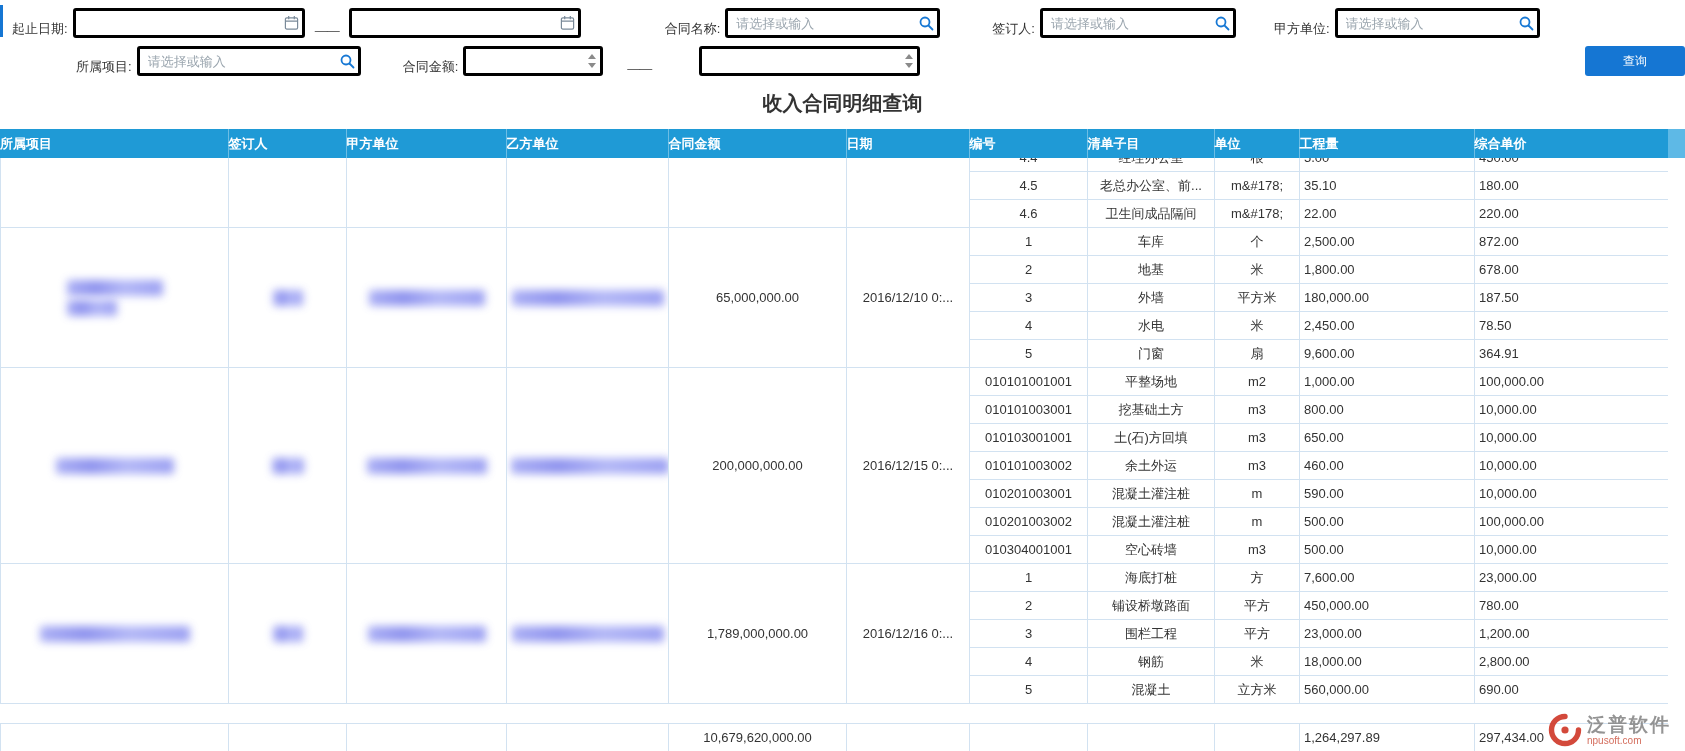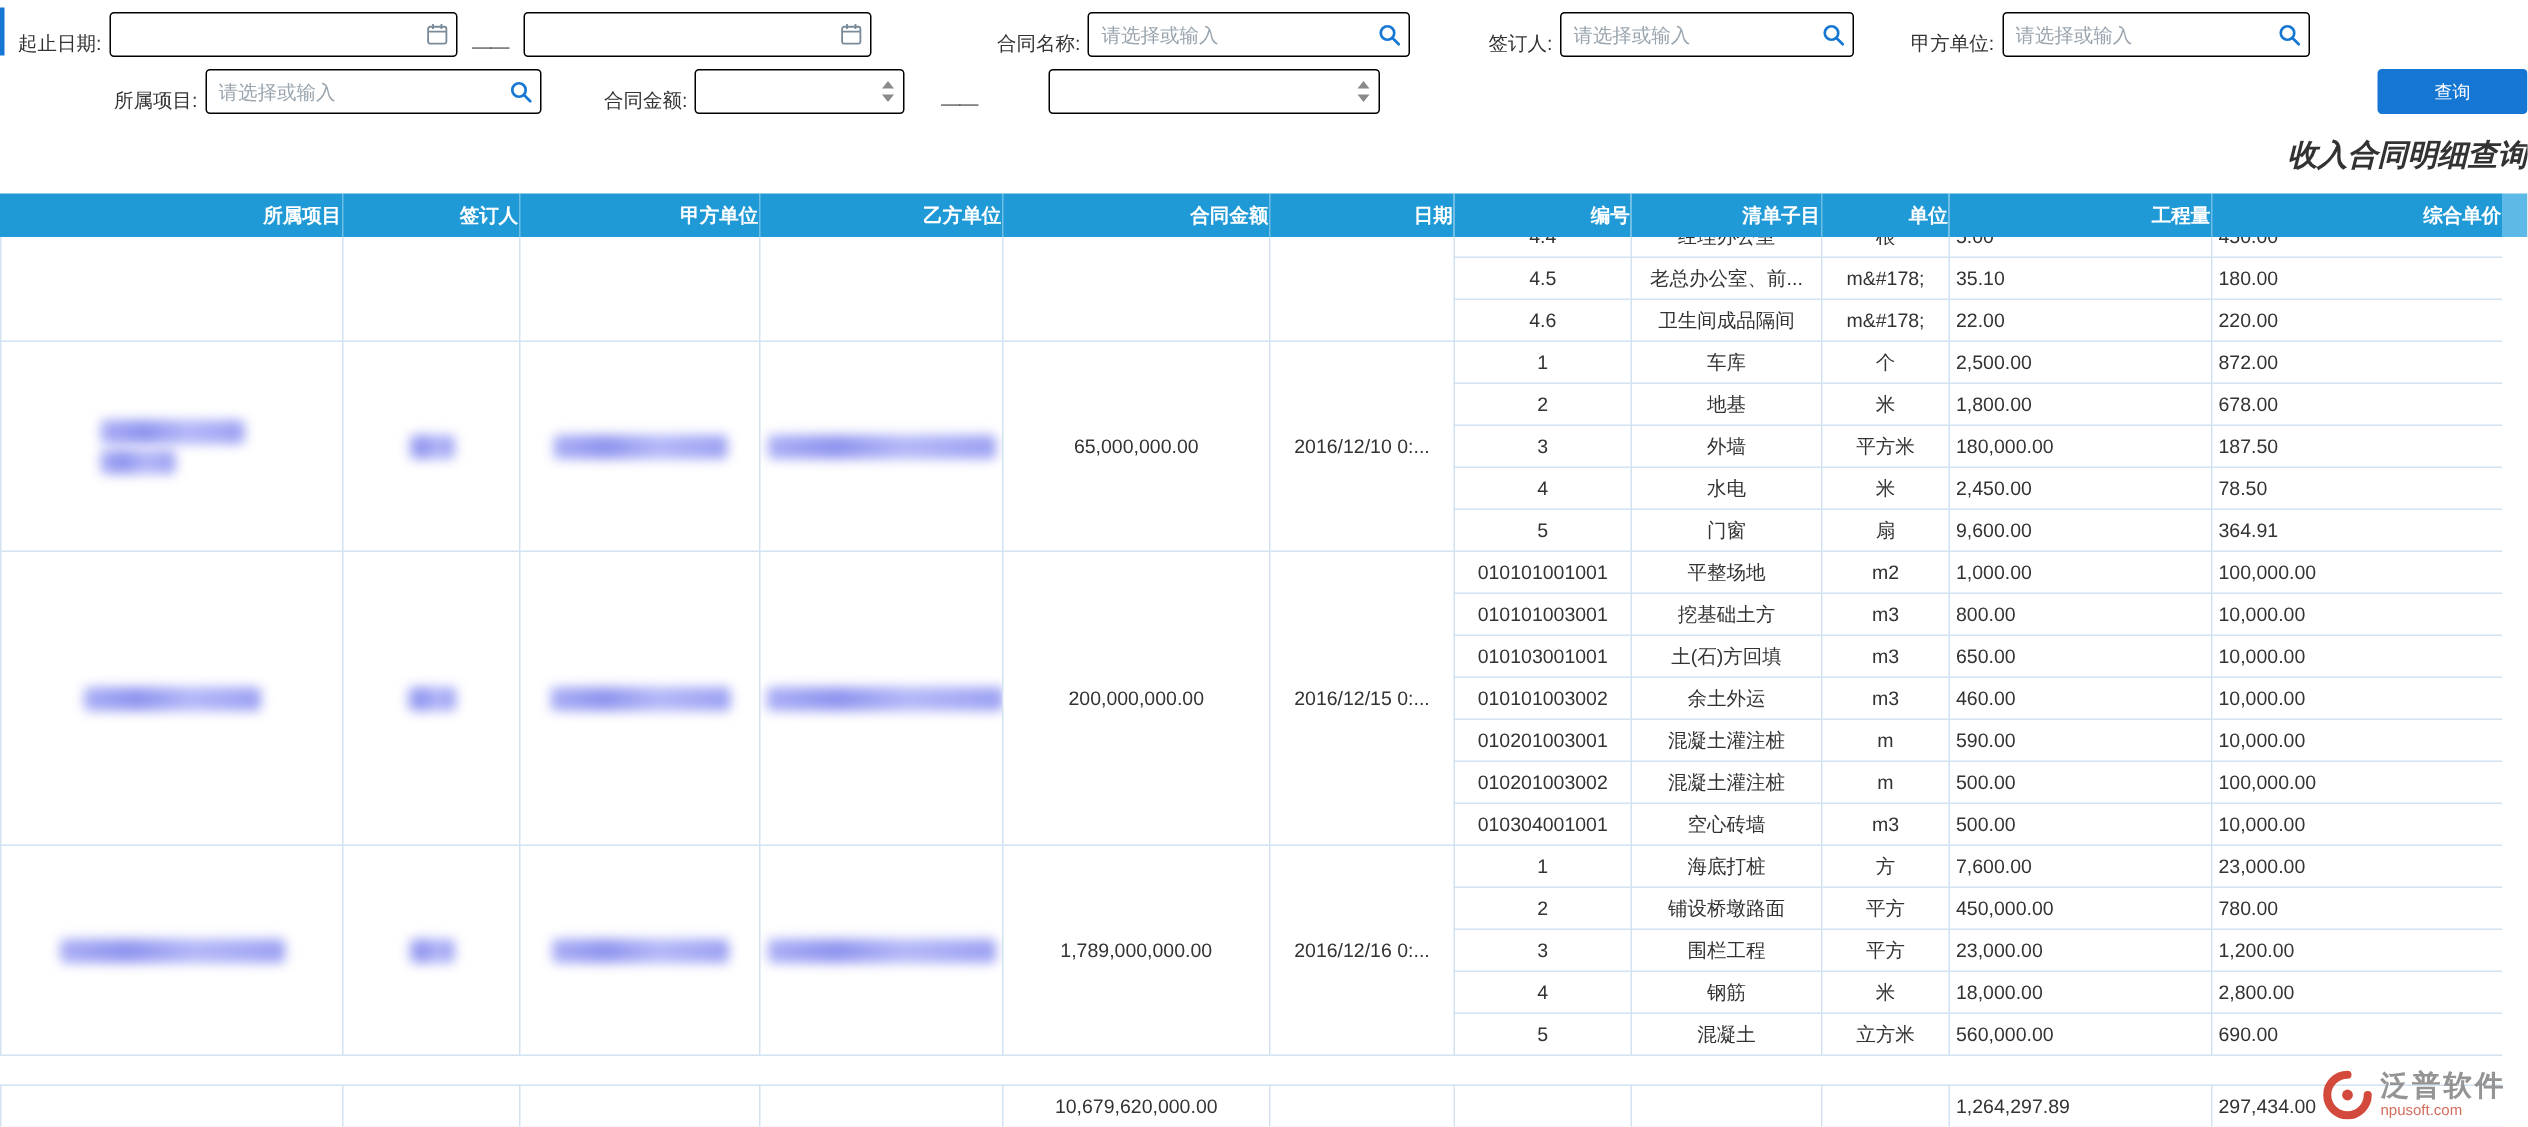--- a/index.html
+++ b/index.html
@@ -6,41 +6,41 @@
     font-family:"Liberation Sans","DejaVu Sans",sans-serif;}
   
   .filter-bar{position:relative;padding:8px 0 4px 12px;}
   .top-accent{position:absolute;left:0;top:5px;width:3px;height:32px;background:#1576d3;}
   .filter-row{display:flex;align-items:center;height:30px;margin-bottom:8px;}
   .field{display:flex;align-items:flex-end;}
   .flabel{font-size:13px;color:#333;margin-right:5px;white-space:nowrap;}
   .dash{color:#555;margin:0 10px;font-size:13px;letter-spacing:-1px;}
   .dash2{color:#555;margin:0 48px 0 24px;font-size:13px;letter-spacing:-1px;}
   .input-wrap{position:relative;height:30px;box-sizing:border-box;}
-  .txt{width:100%;height:30px;box-sizing:border-box;border:1px solid #000000;border-radius:3px;
+  .txt{width:100%;height:30px;box-sizing:border-box;border:3px solid #000000;border-radius:3px;
     padding:0 8px;font-size:13px;color:#333;outline:none;background:#fff;}
   .txt.pad-icon{padding-right:28px;}
   .txt::placeholder{color:#9aa5ae;}
   .icon-btn{position:absolute;right:6px;top:50%;transform:translateY(-50%);display:flex;
     align-items:center;cursor:pointer;}
   .spinner{position:absolute;right:7px;top:50%;transform:translateY(-50%);display:flex;
     flex-direction:column;align-items:center;cursor:pointer;}
   .up-arrow{width:0;height:0;border-left:4px solid transparent;border-right:4px solid transparent;
     border-bottom:5px solid #8a8a8a;margin-bottom:4px;}
   .down-arrow{width:0;height:0;border-left:4px solid transparent;border-right:4px solid transparent;
     border-top:5px solid #8a8a8a;}
   .query-btn{margin-left:auto;width:100px;height:30px;background:#1576d3;color:#fff;border:none;
     border-radius:3px;font-size:12px;cursor:pointer;font-family:inherit;}
   
-  .page-title{text-align:right;font-size:20px;font-weight:bold;color:#333;margin:10px 0 12px;font-style:italic;}
+  .page-title{text-align:center;font-size:20px;font-weight:bold;color:#333;margin:10px 0 12px;}
   
   .table-area{position:relative;width:1685px;}
   table.grid{border-collapse:collapse;table-layout:fixed;width:1668px;}
   table.grid th{height:29px;background:#1f9ad6;color:#fff;font-size:13px;font-weight:bold;
-    text-align:right;border-right:1px solid rgba(255,255,255,.35);padding:0;}
+    text-align:left;border-right:1px solid rgba(255,255,255,.35);padding:0;}
   table.grid td{height:28px;box-sizing:border-box;border:1px solid #d2e2f1;font-size:13px;
     color:#333;padding:0 4px;background:#fff;overflow:hidden;white-space:nowrap;}
   td.c{text-align:center;}
   td.num{text-align:left;padding-right:74px;}
   td.amount{text-align:center;}
   td.date{text-align:center;color:#555;}
   td.merge{vertical-align:middle;}
   .body-clip{height:565px;overflow:hidden;}
   table.grid.body{margin-top:-15px;}
   .blur-wrap{display:flex;flex-direction:column;align-items:flex-start;width:max-content;margin:0 auto;}

